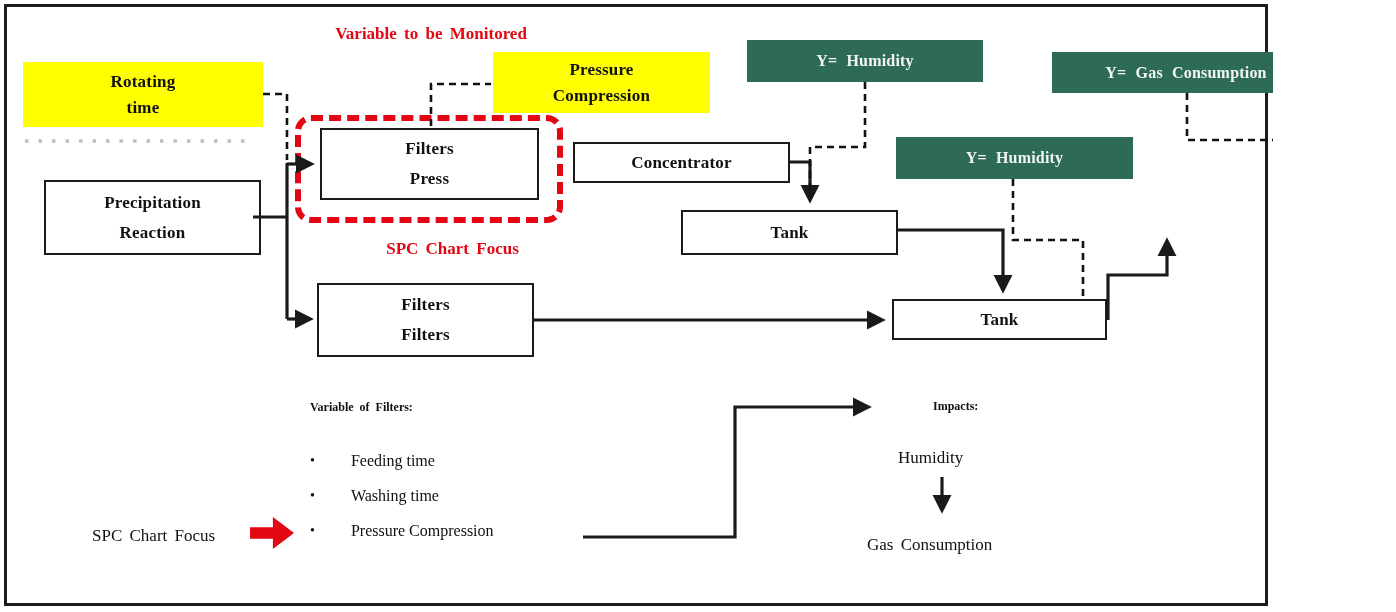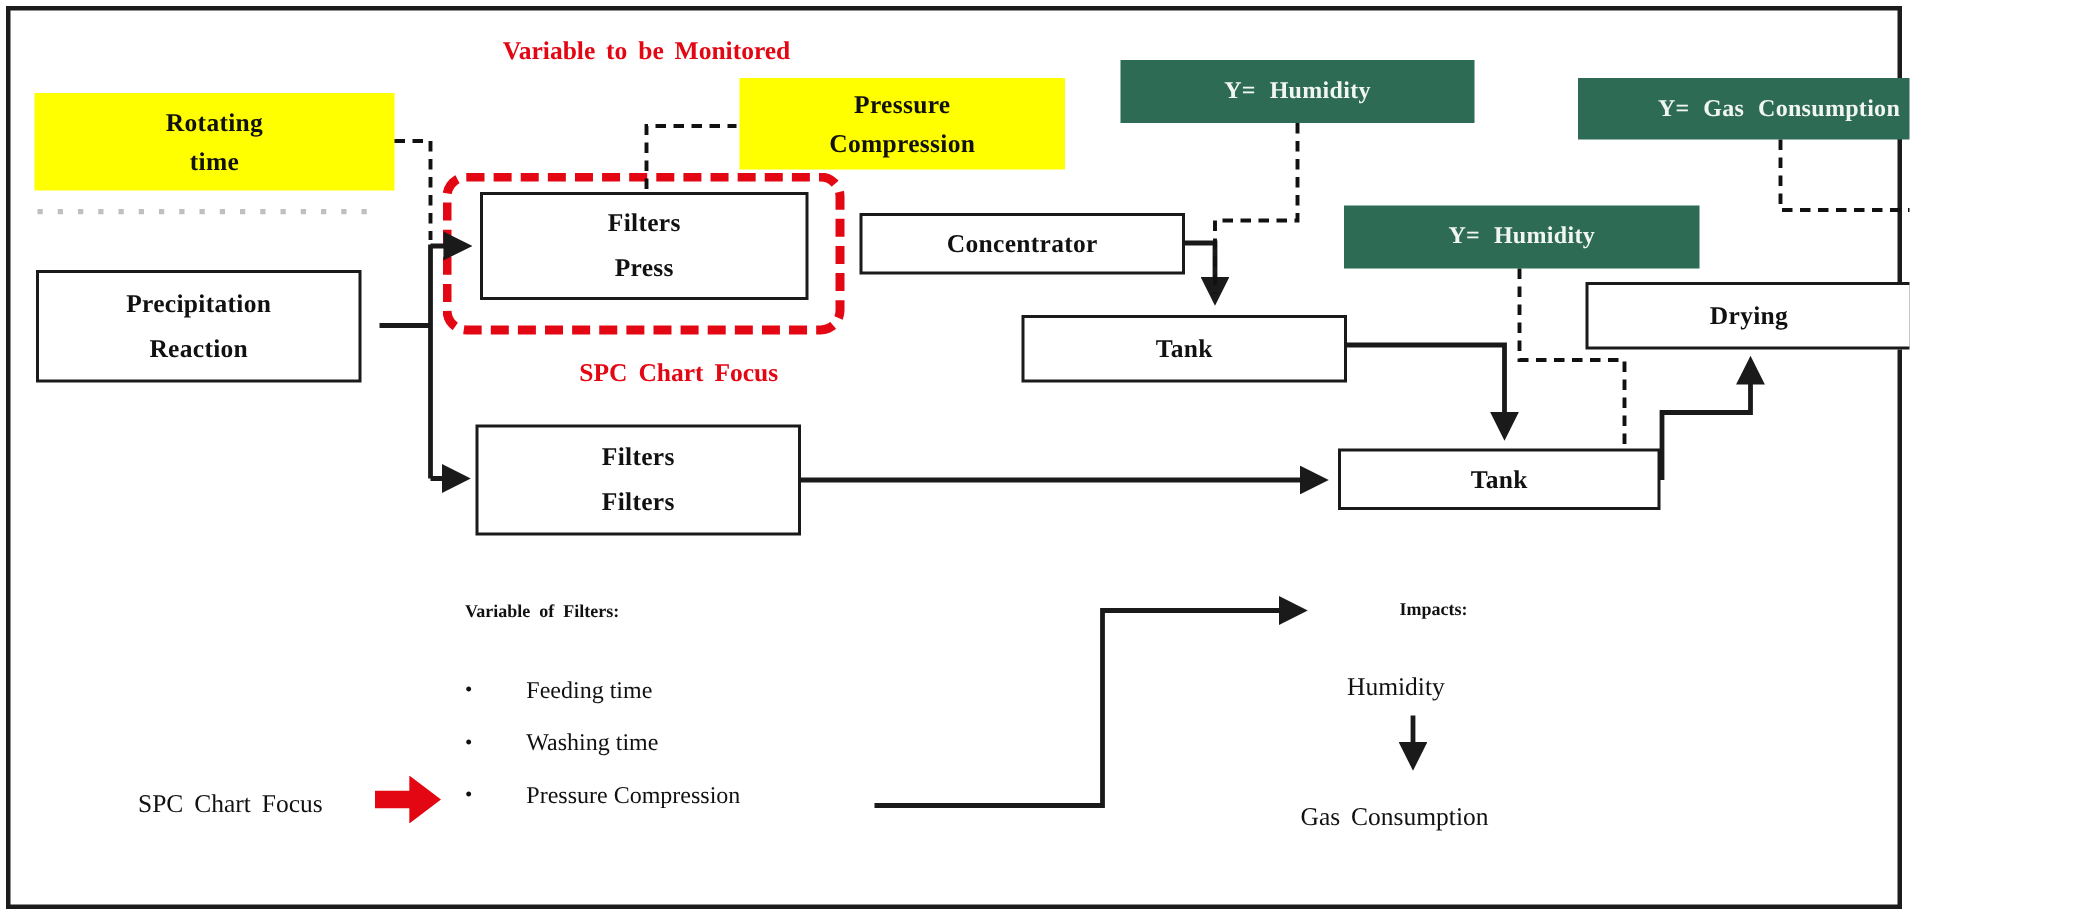--- a/index.html
+++ b/index.html
@@ -53,36 +53,35 @@
     <span>Compression</span>
   </div>
 
   <div class="box green-box" style="left:747px;top:40px;width:236px;height:42px;">Y= Humidity</div>
   <div class="box green-box" style="left:1052px;top:52px;width:268px;height:41px;">Y= Gas Consumption</div>
   <div class="box green-box" style="left:896px;top:137px;width:237px;height:42px;">Y= Humidity</div>
 
   <div id="red-dashed-frame"></div>
   <div class="red-note" style="left:360px;top:239px;width:185px;">SPC Chart Focus</div>
 
-  <div class="box white-box" style="left:24px;top:180px;width:217px;height:75px;">
+  <div class="box white-box" style="left:44px;top:180px;width:217px;height:75px;">
     <span>Precipitation</span>
     <span>Reaction</span>
   </div>
   <div class="box white-box" style="left:320px;top:128px;width:219px;height:72px;">
     <span>Filters</span>
     <span>Press</span>
   </div>
   <div class="box white-box" style="left:573px;top:142px;width:217px;height:41px;">Concentrator</div>
   <div class="box white-box" style="left:681px;top:210px;width:217px;height:45px;">Tank</div>
   <div class="box white-box" style="left:317px;top:283px;width:217px;height:74px;">
     <span>Filters</span>
     <span>Filters</span>
   </div>
   <div class="box white-box" style="left:892px;top:299px;width:215px;height:41px;">Tank</div>
-  <div class="box white-box" style="left:1057px;top:188px;width:218px;height:45px;">Drying</div>
 
   <svg class="lines" width="1396" height="612" viewBox="0 0 1396 612">
     <defs>
       <marker id="arr" viewBox="0 0 10 10" refX="8" refY="5" markerWidth="6" markerHeight="6" orient="auto-start-reverse">
         <path d="M0,0 L10,5 L0,10 z" fill="#1a1a1a"></path>
       </marker>
     </defs>
 
     <path d="M25 141 H253" stroke="#bfbfbf" stroke-width="3.5" stroke-dasharray="3.5 10" fill="none"></path>
 

